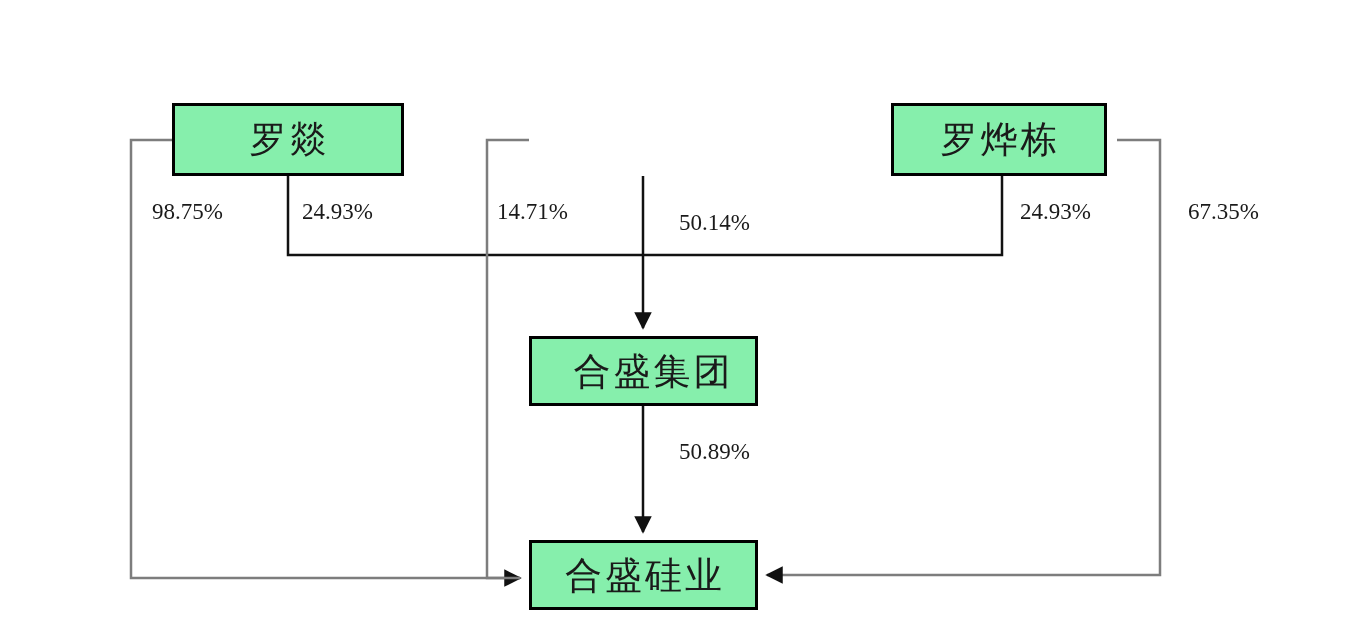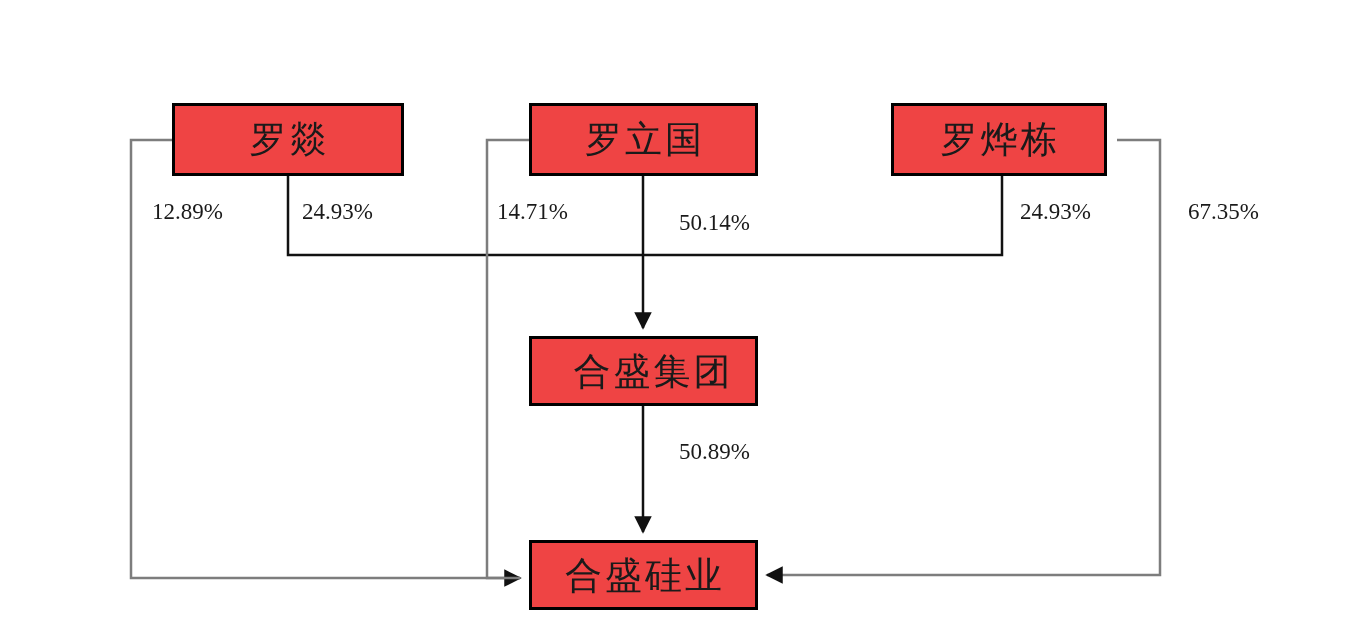--- a/index.html
+++ b/index.html
@@ -21,21 +21,21 @@
   #edge-layer {
     position: absolute;
     left: 0;
     top: 0;
     width: 1360px;
     height: 626px;
   }
   .node {
     position: absolute;
     box-sizing: border-box;
-    background: #ef4444;
+    background: #86efac;
     border: 3px solid #000000;
     display: flex;
     align-items: center;
     justify-content: center;
     z-index: 5;
   }
   .node-label {
     font-family: "Liberation Serif", "DejaVu Serif", serif;
     font-size: 37px;
     line-height: 1;
@@ -92,37 +92,34 @@
 
     <g>
       <path d="M 643 406 L 643 532" fill="none" stroke="#111111" stroke-width="2.5" marker-end="url(#arrow-dark)"></path>
     </g>
   </svg>
 
   <div class="node" style="left:172px; top:103px; width:232px; height:73px;">
     <span class="node-label">罗燚</span>
   </div>
 
-  <div class="node" style="left:529px; top:103px; width:229px; height:73px;">
-    <span class="node-label">罗立国</span>
-  </div>
 
   <div class="node" style="left:885px; top:103px; width:216px; height:73px;margin-left:6px;">
     <span class="node-label">罗烨栋</span>
   </div>
 
   <div class="node" style="left:529px; top:336px; width:229px; height:70px;padding-left:17px;">
     <span class="node-label">合盛集团</span>
   </div>
 
   <div class="node" style="left:529px; top:540px; width:229px; height:70px;">
     <span class="node-label">合盛硅业</span>
   </div>
 
-  <span class="edge-label" style="left:152px; top:200px;">12.89%</span>
+  <span class="edge-label" style="left:152px; top:200px;">98.75%</span>
 
   <span class="edge-label" style="left:302px; top:200px;">24.93%</span>
 
   <span class="edge-label" style="left:497px; top:200px;">14.71%</span>
 
   <span class="edge-label" style="left:679px; top:211px;">50.14%</span>
 
   <span class="edge-label" style="left:1020px; top:200px;">24.93%</span>
 
   <span class="edge-label" style="left:1188px; top:200px;">67.35%</span>

